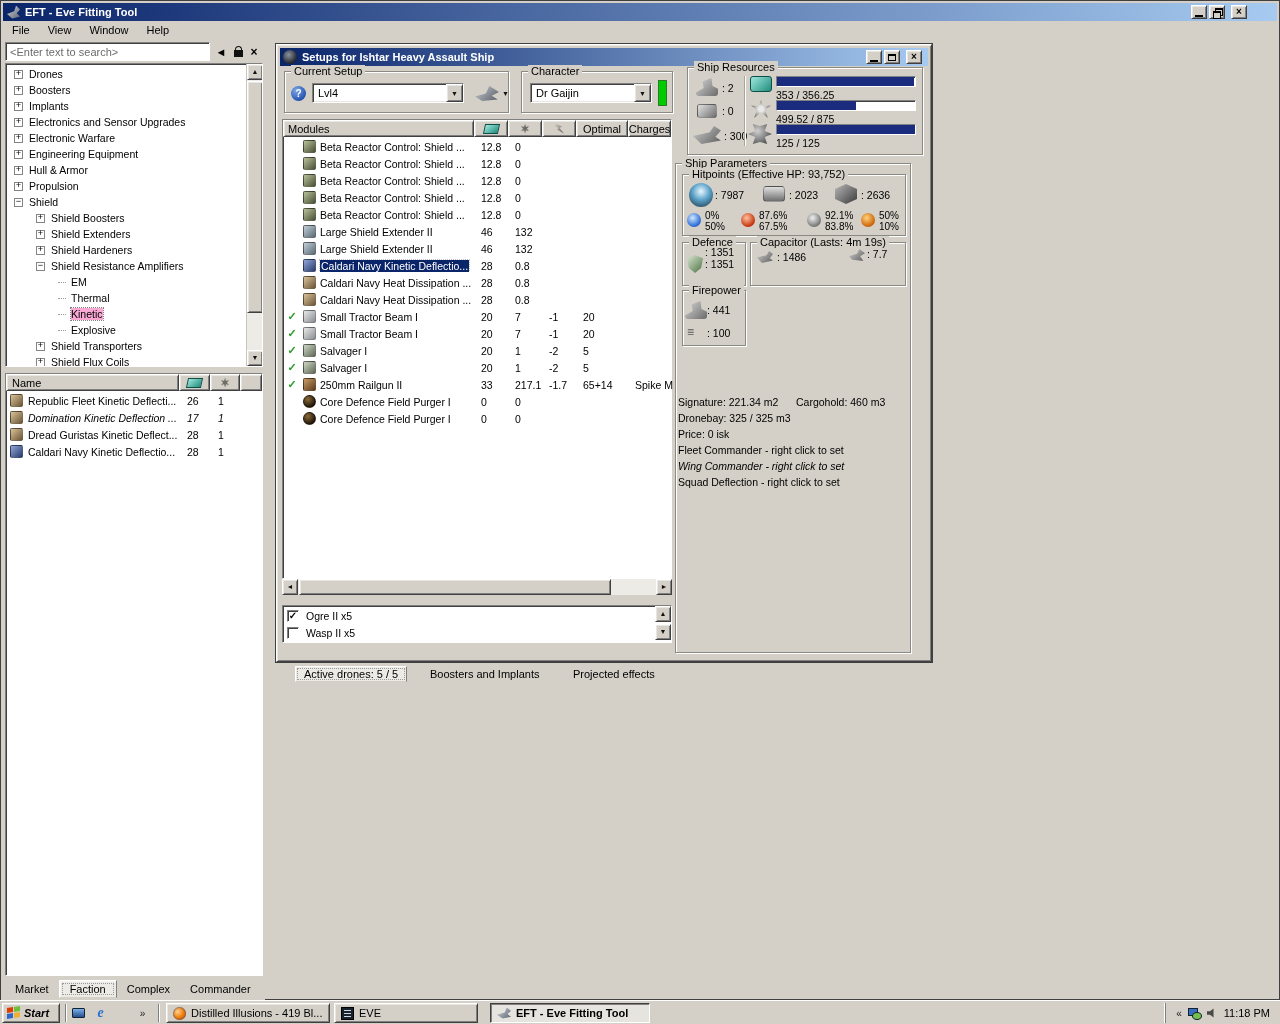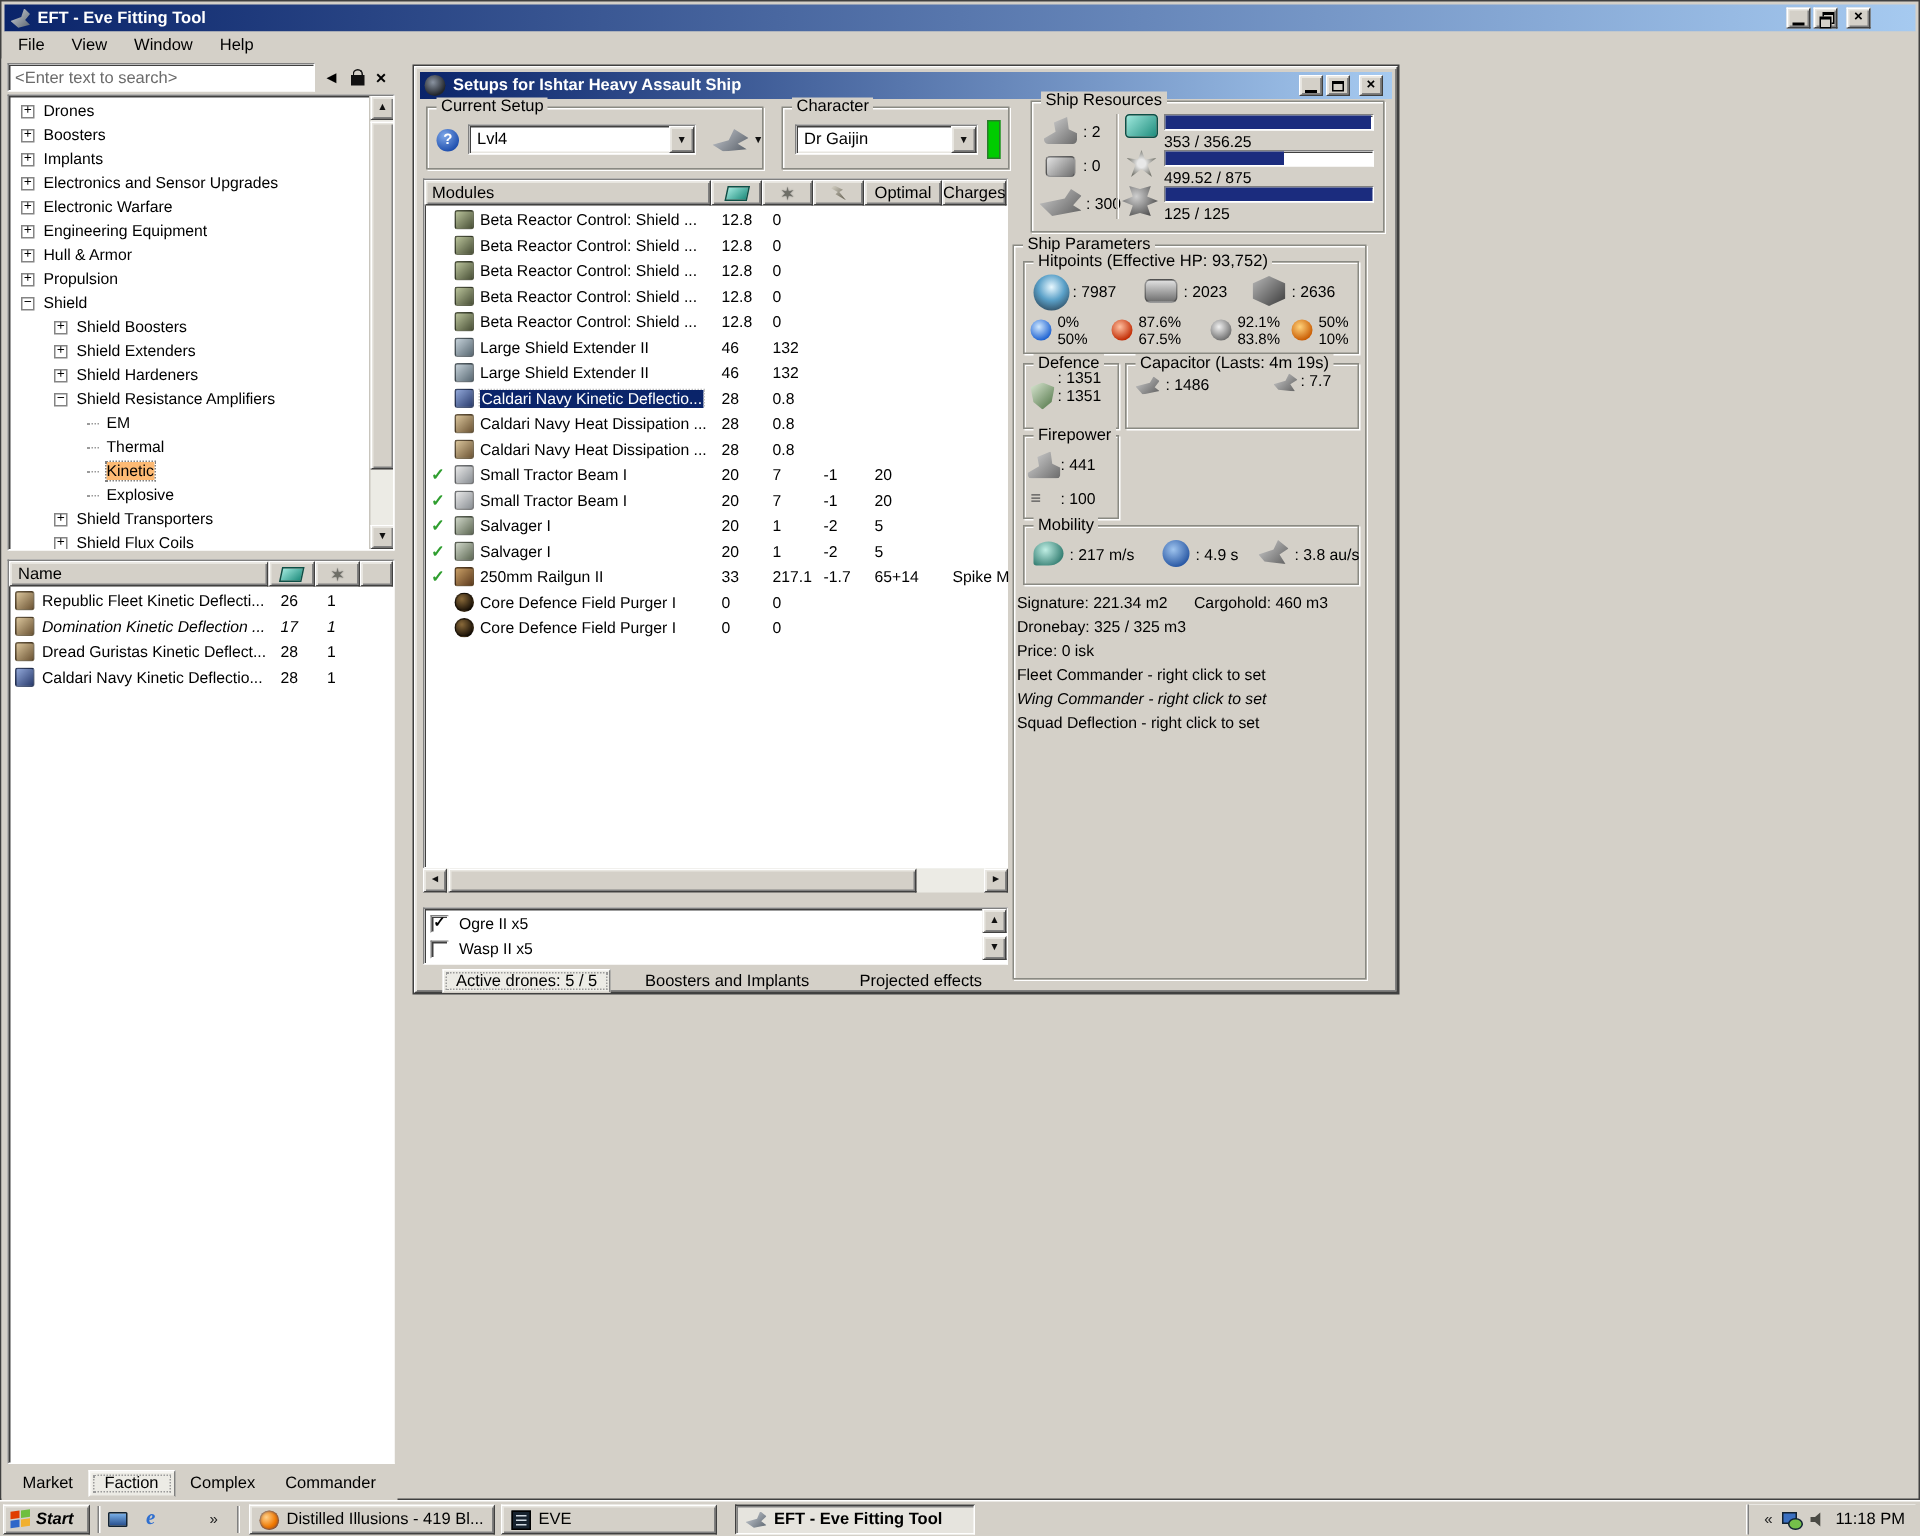--- a/index.html
+++ b/index.html
@@ -31,21 +31,21 @@
   #left-panel { position:absolute; left:0; top:38px; width:264px; height:962px; background:#d4d0c8; }
   #search-input { position:absolute; left:4px; top:3px; width:205px; height:19px; background:#fff; border:1px solid; border-color:#808080 #fff #fff #808080; box-shadow:inset 1px 1px 0 #404040; font-family:"Liberation Sans",sans-serif; font-size:11px; color:#6b6b6b; padding:0 4px; }
   .mini-tool { position:absolute; top:4px; width:16px; height:17px; display:flex; align-items:center; justify-content:center; background:transparent; font-size:11px; }
   .icon-lock { position:relative; width:9px; height:7px; background:#111; margin-top:4px; }
   .icon-lock:before { content:""; position:absolute; left:1px; top:-4px; width:5px; height:5px; border:1.5px solid #111; border-bottom:none; border-radius:4px 4px 0 0; }
 
   #tree-view { position:absolute; left:4px; top:24px; width:258px; height:304px; background:#fff; border:1px solid; border-color:#808080 #fff #fff #808080; box-shadow:inset 1px 1px 0 #404040; overflow:hidden; padding:2px 0 0 0; }
   .tree-row { height:16px; display:flex; align-items:center; white-space:nowrap; font-size:10.5px; }
   .tree-box { flex:0 0 auto; width:9px; height:9px; border:1px solid #848484; background:#fff; font-size:9px; line-height:7px; text-align:center; margin-right:6px; font-family:"Liberation Mono",monospace; }
   .tree-stub { flex:0 0 auto; width:8px; height:1px; border-top:1px dotted #9a9a9a; margin-right:5px; }
-  .tree-label.sel { background:#fdba74; outline:1px dotted #808080; }
+  .tree-label.sel { background:#f9a8d4; outline:1px dotted #808080; }
   .tree-scroll { position:absolute; right:0; top:0; width:16px; height:100%; background:#ecebe5; border-left:1px solid #c8c5bd; }
   .sb-btn { position:absolute; left:0; width:16px; height:16px; background:#d4d0c8; border:1px solid; border-color:#fff #404040 #404040 #fff; box-shadow:inset 1px 1px 0 #e8e6e0, inset -1px -1px 0 #808080; font-size:7px; text-align:center; line-height:14px; color:#111; }
   .sb-thumb { position:absolute; left:0; width:16px; background:#d4d0c8; border:1px solid; border-color:#fff #404040 #404040 #fff; box-shadow:inset 1px 1px 0 #e8e6e0, inset -1px -1px 0 #808080; }
 
   #browser-table { position:absolute; left:4px; top:334px; width:258px; height:603px; background:#fff; border:1px solid; border-color:#808080 #fff #fff #808080; box-shadow:inset 1px 1px 0 #404040; }
   .hdr-cell { position:absolute; top:0; height:17px; background:#d4d0c8; border:1px solid; border-color:#fff #404040 #404040 #fff; box-shadow:inset 1px 1px 0 #e8e6e0, inset -1px -1px 0 #808080; display:flex; align-items:center; padding:0 5px; font-size:11px; }
   .browser-row { position:absolute; left:0; height:17px; width:256px; display:grid; grid-template-columns:173px 31px 30px; align-items:center; font-size:10.5px; }
   .b-name { display:flex; align-items:center; gap:5px; padding-left:4px; white-space:nowrap; overflow:hidden; }
   .b-val { padding-left:8px; }
 
@@ -95,21 +95,21 @@
   
   .chip-icon { width:15px; height:10px; background:linear-gradient(135deg,#9fe8dd,#1f8d7d); border:1px solid #0d4f46; transform:skewX(-12deg); }
   .pg-icon { color:#6e6e66; font-size:12px; line-height:10px; text-shadow:0 0 1px #444; }
   .cap-icon { width:10px; height:10px; background:linear-gradient(135deg,#d8d4c8,#5a5648); clip-path:polygon(20% 0,80% 30%,55% 45%,100% 100%,30% 60%,45% 45%,0 20%); }
 
   
   #mod-hscroll { position:absolute; left:5px; top:534px; width:390px; height:16px; background:#ecebe5; }
   #drones-list { position:absolute; left:5px; top:560px; width:390px; height:38px; background:#fff; border:1px solid; border-color:#808080 #fff #fff #808080; box-shadow:inset 1px 1px 0 #404040; }
   .drone-row { height:17px; display:flex; align-items:center; gap:7px; padding-left:4px; font-size:10.5px; }
   .chk { width:12px; height:12px; background:#fff; border:1px solid; border-color:#808080 #fff #fff #808080; box-shadow:inset 1px 1px 0 #404040; font-size:10px; font-weight:bold; line-height:10px; text-align:center; color:#000; }
-  #setup-tabs { position:absolute; left:0; top:600px; width:656px; height:17px; display:flex; align-items:center; }
+  #setup-tabs { position:absolute; left:0; top:620px; width:656px; height:17px; display:flex; align-items:center; }
   .stab { font-size:11px; white-space:nowrap; position:absolute; padding:1px 8px; }
   .stab.sel { background:#ecebe5; border:1px solid; border-color:#fff #808080 #d4d0c8 #fff; outline:1px dotted #9a9a9a; outline-offset:-3px; }
 
   
   .res-icon { position:absolute; border-radius:3px; border:1px solid rgba(0,0,0,.3); }
   .i-turret { background:linear-gradient(135deg,#d8d8d8,#6a6a6a); clip-path:polygon(0 80%,35% 55%,30% 20%,70% 0,75% 45%,100% 60%,100% 100%,0 100%); border:none; }
   .i-launcher { background:linear-gradient(135deg,#e2e2e2,#707070); }
   .i-calib { background:linear-gradient(135deg,#cfcfcf,#5e5e5e); clip-path:polygon(0 55%,60% 35%,75% 0,100% 25%,80% 60%,100% 80%,30% 100%); border:none; }
   .i-chip { background:linear-gradient(135deg,#9fe8dd,#1f8d7d); border:1px solid #0d4f46; }
   .i-pg { background:radial-gradient(circle,#e8e8e8 20%,#7a7a72 70%); clip-path:polygon(50% 0,62% 35%,100% 30%,70% 55%,85% 100%,50% 70%,15% 100%,30% 55%,0 30%,38% 35%); border:none; }
@@ -718,29 +718,20 @@
       </div>
 
       <div class="gb" style="left:6px; top:126px; width:64px; height:56px;">
         <span class="gb-label">Firepower</span>
         <span class="res-icon i-turret" style="left:2px; top:10px; width:22px; height:18px;"></span>
         <span class="stat-text" style="left:24px; top:13px;">: 441</span>
         <span class="i-dps" style="position:absolute; left:4px; top:34px;">≡</span>
         <span class="stat-text" style="left:24px; top:36px;">: 100</span>
       </div>
 
-      <div class="gb" style="left:6px; top:186px; width:224px; height:40px;">
-        <span class="gb-label">Mobility</span>
-        <span class="res-icon i-speed" style="left:6px; top:10px; width:20px; height:16px;"></span>
-        <span class="stat-text" style="left:30px; top:13px;">: 217 m/s</span>
-        <span class="res-icon i-agility" style="left:92px; top:9px; width:18px; height:18px;"></span>
-        <span class="stat-text" style="left:114px; top:13px;">: 4.9 s</span>
-        <span class="res-icon i-warp" style="left:156px; top:9px; width:20px; height:16px;"></span>
-        <span class="stat-text" style="left:180px; top:13px;">: 3.8 au/s</span>
-      </div>
 
       <span class="stat-text" style="left:2px; top:232px;">Signature: 221.34 m2</span>
       <span class="stat-text" style="left:120px; top:232px;">Cargohold: 460 m3</span>
       <span class="stat-text" style="left:2px; top:248px;">Dronebay: 325 / 325 m3</span>
       <span class="stat-text" style="left:2px; top:264px;">Price: 0 isk</span>
       <span class="stat-text" style="left:2px; top:280px;">Fleet Commander - right click to set</span>
       <span class="stat-text" style="left:2px; top:296px;font-style:italic;">Wing Commander - right click to set</span>
       <span class="stat-text" style="left:2px; top:312px;">Squad Deflection - right click to set</span>
     </div>
   </div>

